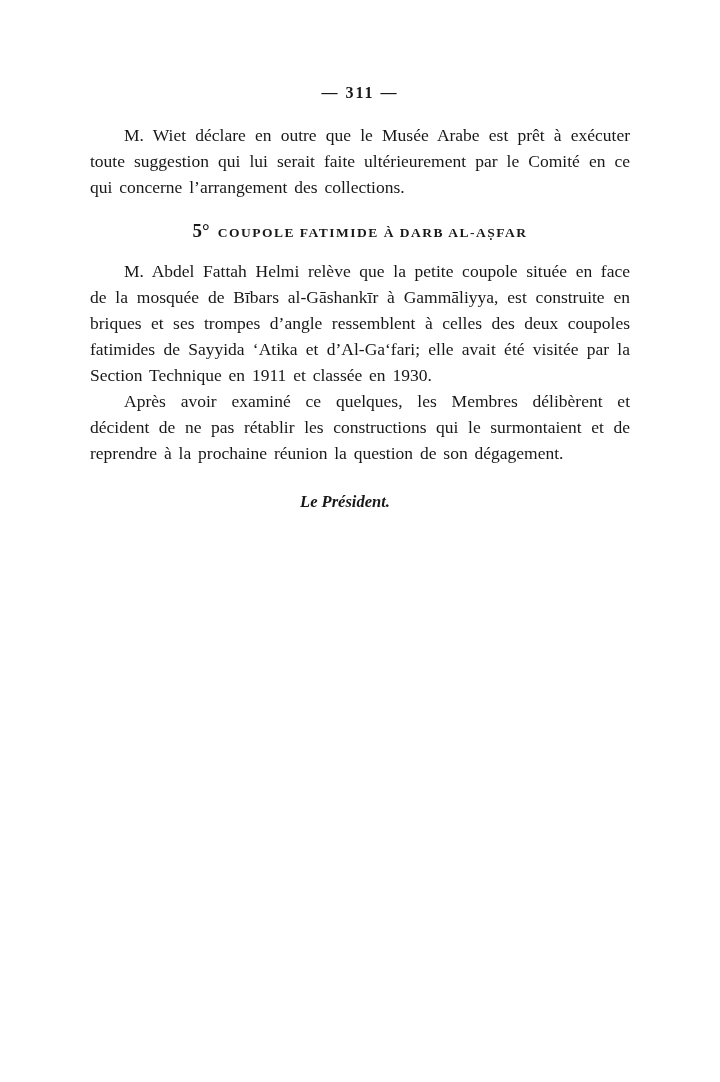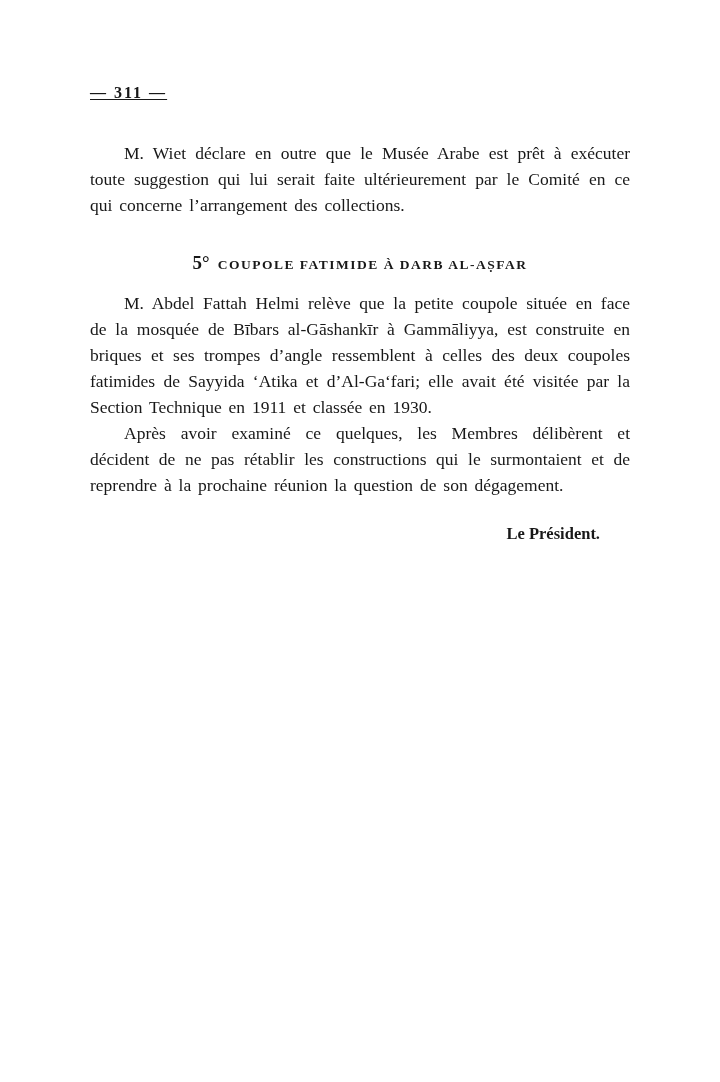--- a/index.html
+++ b/index.html
@@ -23,52 +23,52 @@
     height: 1082px;
     background: #ffffff;
   }
   .text-block {
     position: absolute;
     left: 90px;
     top: 84px;
     width: 540px;
   }
   .page-number {
-    text-align: left;
+    text-align: center;
     font-size: 16px;
     font-weight: bold;
     letter-spacing: 2px;
-    margin-bottom: 38px;
-    text-decoration: underline;
+    margin-bottom: 20px;
   }
   p.body-par {
     margin: 0;
     font-size: 17.5px;
     line-height: 26px;
     text-align: justify;
     text-indent: 34px;
     word-spacing: 2.5px;
   }
   .section-heading {
     text-align: center;
-    margin: 34px 0 16px 0;
+    margin: 20px 0 16px 0;
     white-space: nowrap;
   }
   .section-number {
     font-size: 19px;
     font-weight: bold;
     margin-right: 8px;
   }
   .section-title {
     font-size: 13.5px;
     font-weight: bold;
     letter-spacing: 1.5px;
   }
   .signature {
-    text-align: right;
+    text-align: center;
+    font-style: italic;
     font-weight: bold;
     font-size: 16.5px;
     margin-top: 26px;
     padding-right: 30px;
   }
 </style>
 </head>
 <body>
 
 <div class="page">

